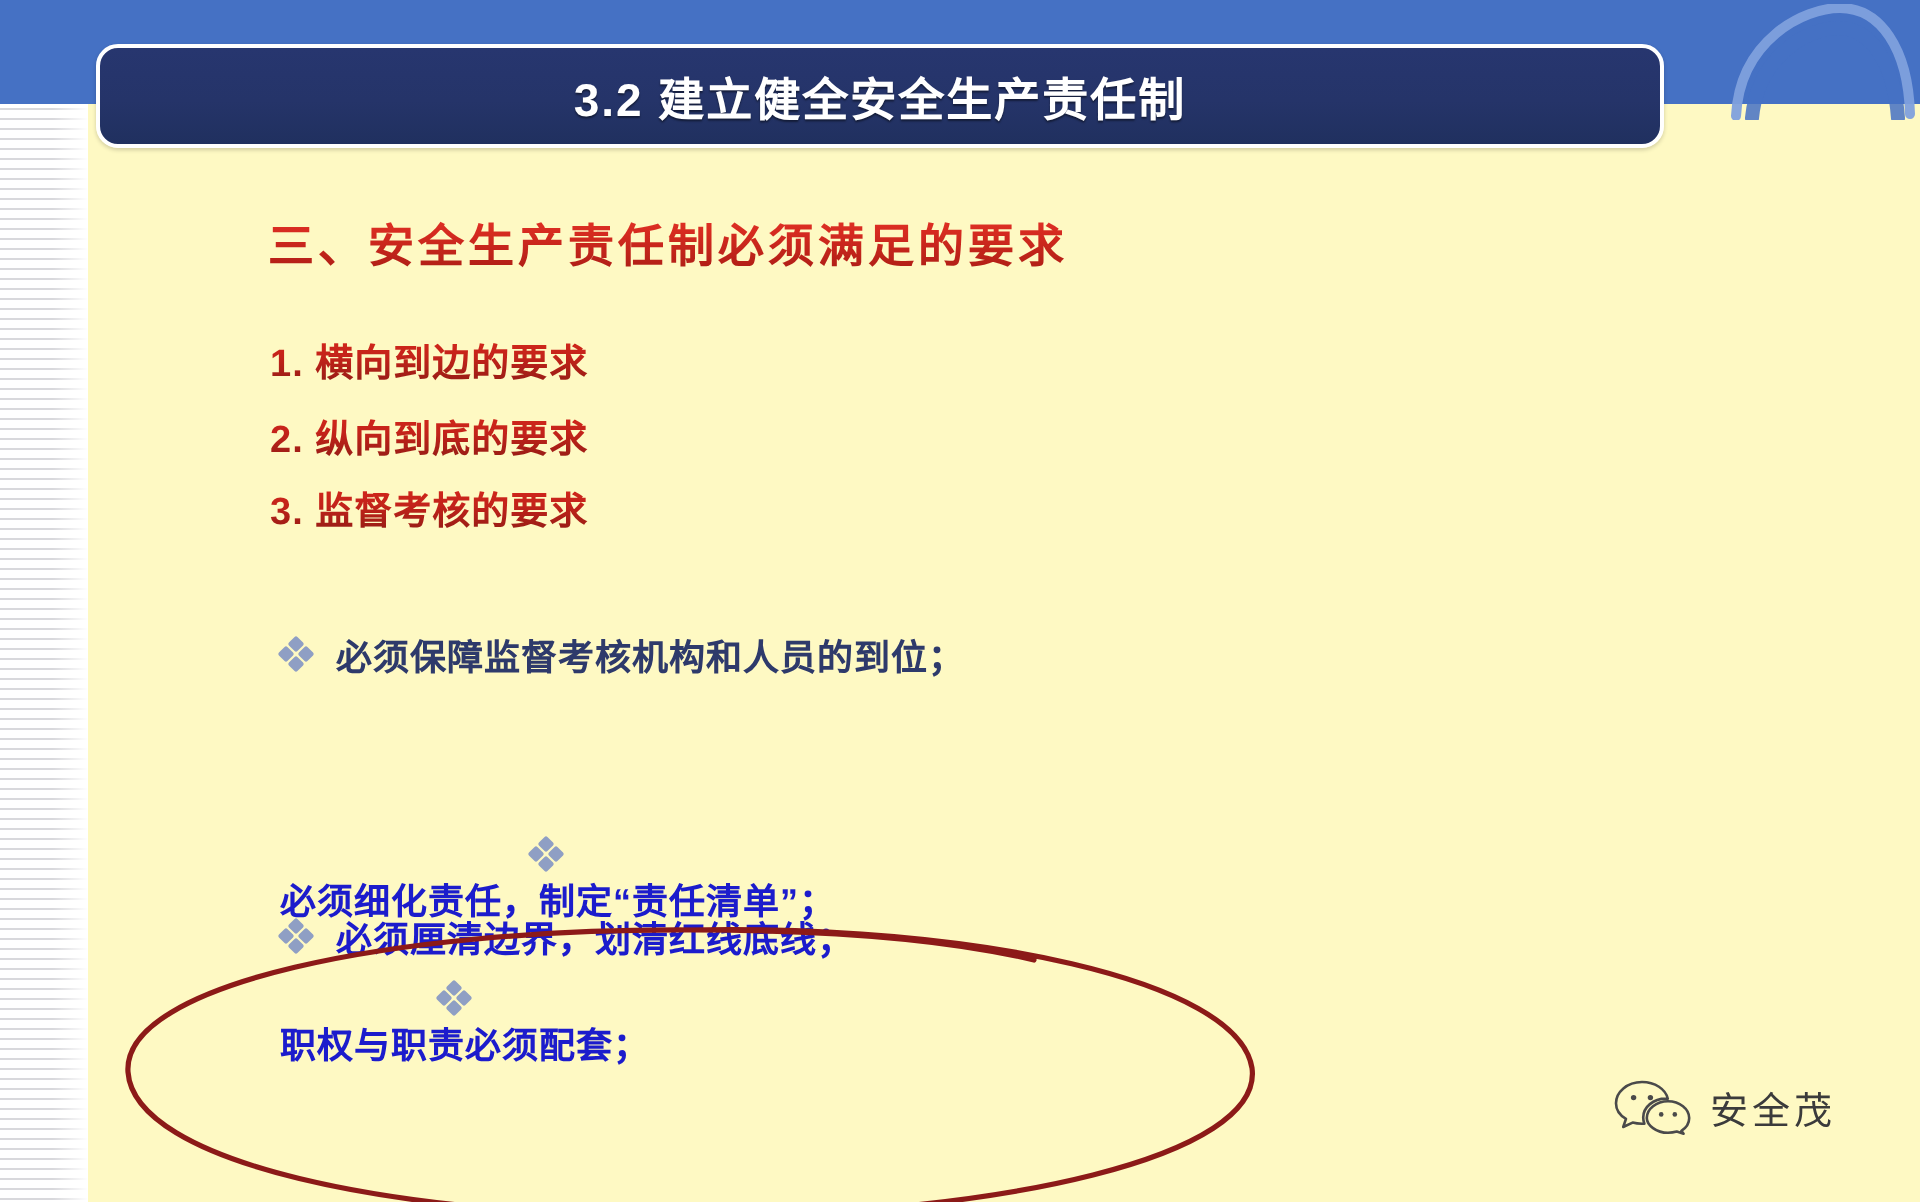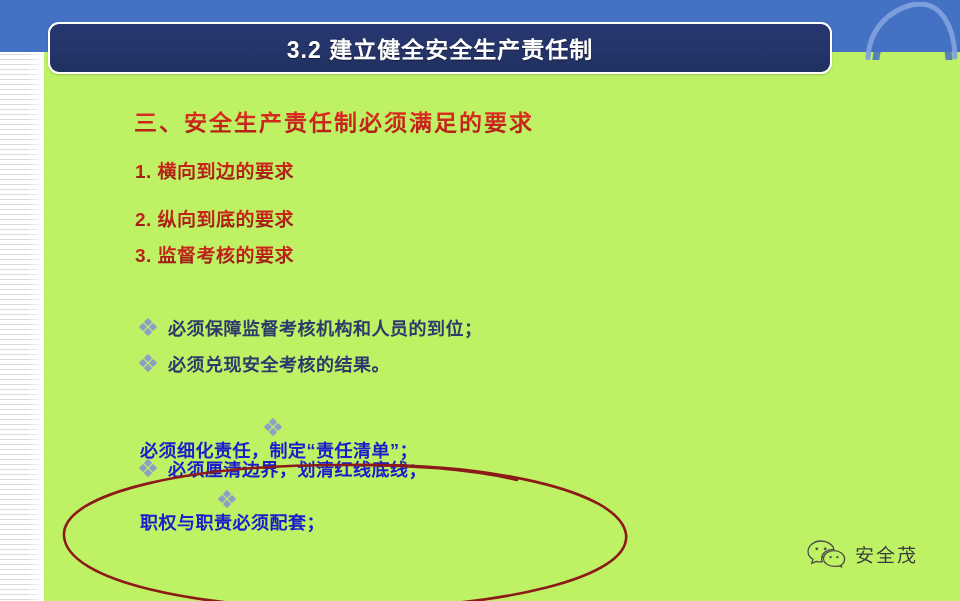--- a/index.html
+++ b/index.html
@@ -5,21 +5,21 @@
   html, body {
     margin: 0;
     padding: 0;
     background: #ffffff;
   }
   #slide {
     position: relative;
     width: 960px;
     height: 601px;
     overflow: hidden;
-    background: #bef264;
+    background: #fef9c3;
     font-family: "Liberation Sans", "DejaVu Sans", sans-serif;
   }
 
   
   .top-band {
     position: absolute;
     left: 0;
     top: 0;
     width: 960px;
     height: 52px;
@@ -117,21 +117,21 @@
     font-size: 19px;
     font-weight: bold;
     white-space: nowrap;
     background: linear-gradient(to bottom, #d8281c 0%, #c3231a 45%, #8d1b14 100%);
     -webkit-background-clip: text;
     background-clip: text;
     color: transparent;
     -webkit-text-fill-color: transparent;
     letter-spacing: 0.5px;
   }
-  .num-item.n1 { top: 68px; text-align: center; }
+  .num-item.n1 { top: 78px; text-align: center; }
   .num-item.n2 { top: 116px; }
   .num-item.n3 { top: 152px; }
 
   
   .bullet-row {
     position: absolute;
     left: 140px;
     display: flex;
     align-items: center;
     white-space: nowrap;
@@ -253,29 +253,20 @@
     <div class="num-item n3">3. 监督考核的要求</div>
 
     <div class="bullet-row b2">
       <span class="dia">
           <i class="a"></i>
           <i class="b"></i>
           <i class="c"></i>
           <i class="d"></i>
         </span>
       <span class="navy-text">必须保障监督考核机构和人员的到位；</span>
-    </div>
-    <div class="bullet-row b3">
-      <span class="dia">
-          <i class="a"></i>
-          <i class="b"></i>
-          <i class="c"></i>
-          <i class="d"></i>
-        </span>
-      <span class="navy-text">必须兑现安全考核的结果。</span>
     </div>
 
 
     <div class="bullet-row b4">
       <span class="dia">
           <i class="a"></i>
           <i class="b"></i>
           <i class="c"></i>
           <i class="d"></i>
         </span>

